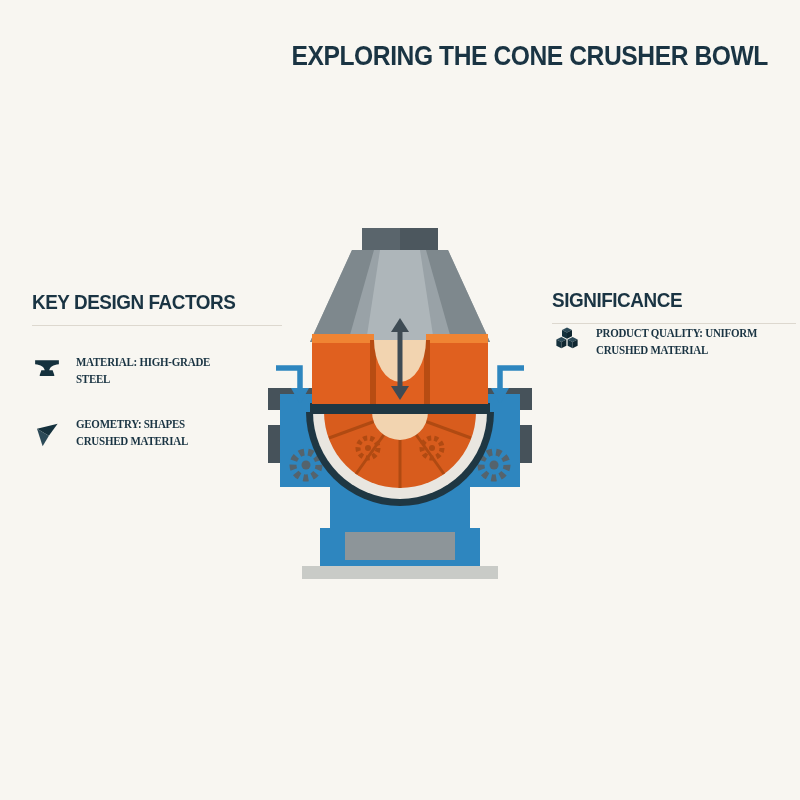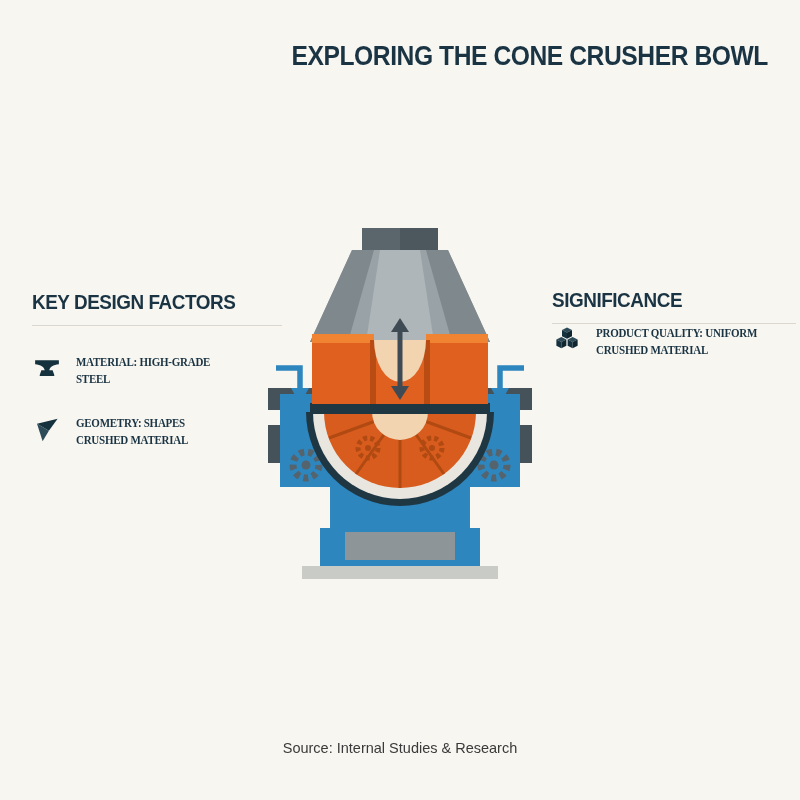--- a/index.html
+++ b/index.html
@@ -18,21 +18,21 @@
   .panel { position: absolute; width: 250px; }
   .panel-left { left: 32px; top: 290px; }
   .panel-right { left: 552px; top: 288px; width: 244px; }
   .panel h2 {
     margin: 0; font-size: 21px; font-weight: bold; letter-spacing: -0.5px;
     transform: scaleX(.9); transform-origin: left center; white-space: pre;
   }
   .rule { height: 1px; background: #ddd8cf; margin-top: 11px; }
   .item { display: flex; align-items: flex-start; gap: 14px; font-family: Liberation Serif, serif; }
   .panel-left .item { margin-top: 27px; min-height: 36px; }
-  .panel-left .item + .item { margin-top: 25px; }
+  .panel-left .item + .item { margin-top: 25px; align-items: flex-end; }
   .panel-right .item-first { margin-top: 88px; }
   .panel-right .item + .item { margin-top: 20px; }
   .item .ic { flex: none; width: 30px; height: 30px; margin-top: 1px; }
   .item .ic svg { width: 30px; height: 30px; display: block; }
   .item .txt {
     font-size: 12.5px; font-weight: bold; line-height: 1.38;
     letter-spacing: -0.3px; white-space: pre;
     transform: scaleX(.88); transform-origin: left top; padding-top: 1px;
   }
   .art { position: absolute; left: 240px; top: 222px; width: 320px; height: 360px; }
@@ -156,15 +156,14 @@
       <polygon points="160,96 151,110 169,110" fill="#3e4b54"></polygon>
       <polygon points="160,178 151,164 169,164" fill="#3e4b54"></polygon>
 
       <path d="M36 146 H60 V168" fill="none" stroke="#2e86bf" stroke-width="5.5"></path>
       <polygon points="60,182 51,166 69,166" fill="#2e86bf"></polygon>
       <path d="M284 146 H260 V168" fill="none" stroke="#2e86bf" stroke-width="5.5"></path>
       <polygon points="260,182 251,166 269,166" fill="#2e86bf"></polygon>
     </svg>
   </div>
 
-  <footer class="source"><span>Source: Internal Studies &amp; Research</span></footer>
 
 </div>
 
 </body></html>

